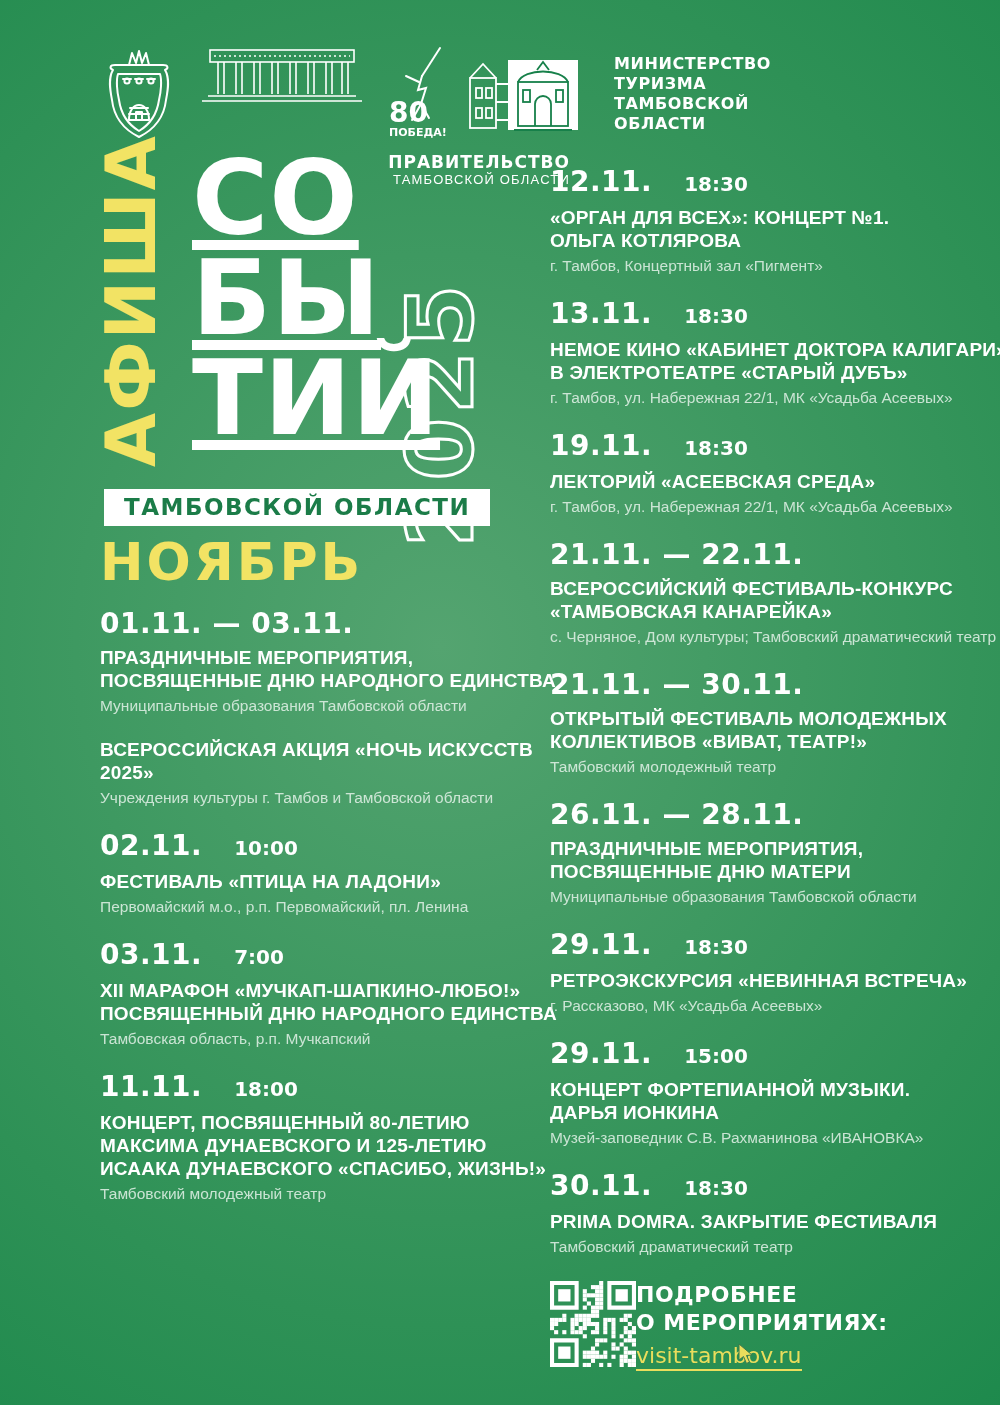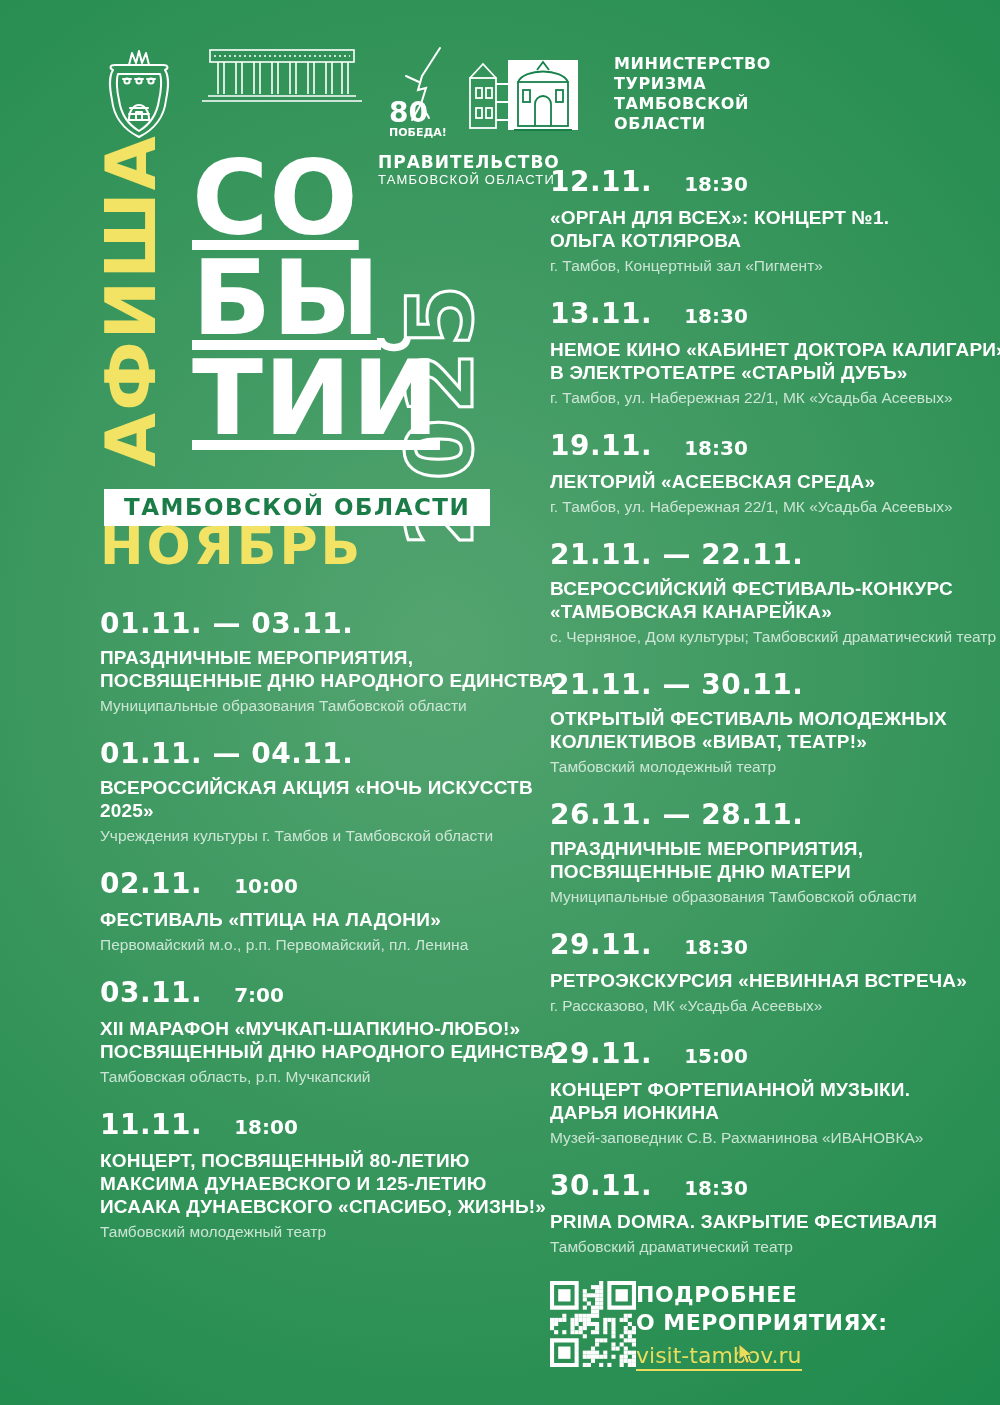--- a/index.html
+++ b/index.html
@@ -4,31 +4,31 @@
 <title>Афиша событий</title>
 <style>
   html,body{margin:0;padding:0;background:#e8e8e8;}
   .poster{
     position:relative; width:1000px; height:1405px; overflow:hidden;
     background:radial-gradient(150% 115% at 44% 46%, #54a470 0%, #2e9156 42%, #0e8243 78%, #097b3d 100%);
     font-family:"Liberation Sans", sans-serif; color:#fff;
   }
   svg{display:block}
   .hdr-item{position:absolute;}
-  .gov-text{position:absolute; left:186px; top:106px; width:192px; text-align:left;}
+  .gov-text{position:absolute; left:186px; top:106px; width:192px; text-align:right;}
   .gov-line1{font:bold 17px/20px "DejaVu Sans", sans-serif; letter-spacing:1px;}
   .gov-line2{font:13px/16px "Liberation Sans", sans-serif; letter-spacing:1.2px;}
   .min-text{position:absolute; left:614px; top:54px; font:bold 16px/20px "DejaVu Sans", sans-serif; letter-spacing:0.6px; white-space:pre-line;}
   .vrot{position:absolute; transform:rotate(-90deg); transform-origin:0 0; white-space:nowrap;}
   .afisha{left:97px; top:467px; font:bold 70px/68px "DejaVu Sans", sans-serif; color:#f2e364; letter-spacing:2px;}
   .big-title{position:absolute; left:192px; top:148px; font:bold 104px/100px "DejaVu Sans", sans-serif; letter-spacing:1px; white-space:pre-line; color:#fff;text-decoration:underline;}
   .year{left:394px; top:547px; font:bold 90px/93px "DejaVu Sans", sans-serif; color:transparent; -webkit-text-stroke:3px #ffffff; letter-spacing:4px;}
   .region-box{position:absolute; left:104px; top:489px; background:#ffffff; color:#1b7c48;
     font:bold 23px/37px "DejaVu Sans", sans-serif; letter-spacing:1.5px; padding:0 20px;}
-  .month{position:absolute; left:100px; top:516px; font:bold 52px/60px "DejaVu Sans", sans-serif; color:#f2e364; letter-spacing:3px;}
+  .month{position:absolute; left:100px; top:532px; font:bold 52px/60px "DejaVu Sans", sans-serif; color:#f2e364; letter-spacing:3px;}
   .col{position:absolute; width:458px;}
   .col-left{left:100px; top:608px;}
   .col-right{left:550px; top:166px;}
   .event{margin-bottom:22px;}
   .event-head{display:flex; align-items:baseline; margin-bottom:6px;}
   .event-date{font:bold 28px/32px "DejaVu Sans", sans-serif; letter-spacing:0.5px;text-align:center;}
   .event-time{font:bold 20px/32px "DejaVu Sans", sans-serif; margin-left:32px;}
   .event-title{font:bold 19px/23px "Liberation Sans", sans-serif; letter-spacing:0.2px; white-space:pre-line; margin-bottom:4px;}
   .event-loc{font:15.5px/20px "Liberation Sans", sans-serif; color:rgba(228,242,233,0.85);}
   .footer{display:flex; margin-top:24px; align-items:flex-start;}
@@ -134,24 +134,20 @@
     <div class="event">
       <div class="event-head">
           <span class="event-date">01.11. — 03.11.</span>
           <span class="event-time"></span>
         </div>
       <div class="event-title">ПРАЗДНИЧНЫЕ МЕРОПРИЯТИЯ,
 ПОСВЯЩЕННЫЕ ДНЮ НАРОДНОГО ЕДИНСТВА</div>
       <div class="event-loc">Муниципальные образования Тамбовской области</div>
     </div>
     <div class="event">
-      <div class="event-head">
-          <span class="event-date">01.11. — 04.11.</span>
-          <span class="event-time"></span>
-        </div>
       <div class="event-title">ВСЕРОССИЙСКАЯ АКЦИЯ «НОЧЬ ИСКУССТВ 2025»</div>
       <div class="event-loc">Учреждения культуры г. Тамбов и Тамбовской области</div>
     </div>
     <div class="event">
       <div class="event-head">
           <span class="event-date">02.11.</span>
           <span class="event-time">10:00</span>
         </div>
       <div class="event-title">ФЕСТИВАЛЬ «ПТИЦА НА ЛАДОНИ»</div>
       <div class="event-loc">Первомайский м.о., р.п. Первомайский, пл. Ленина</div>

